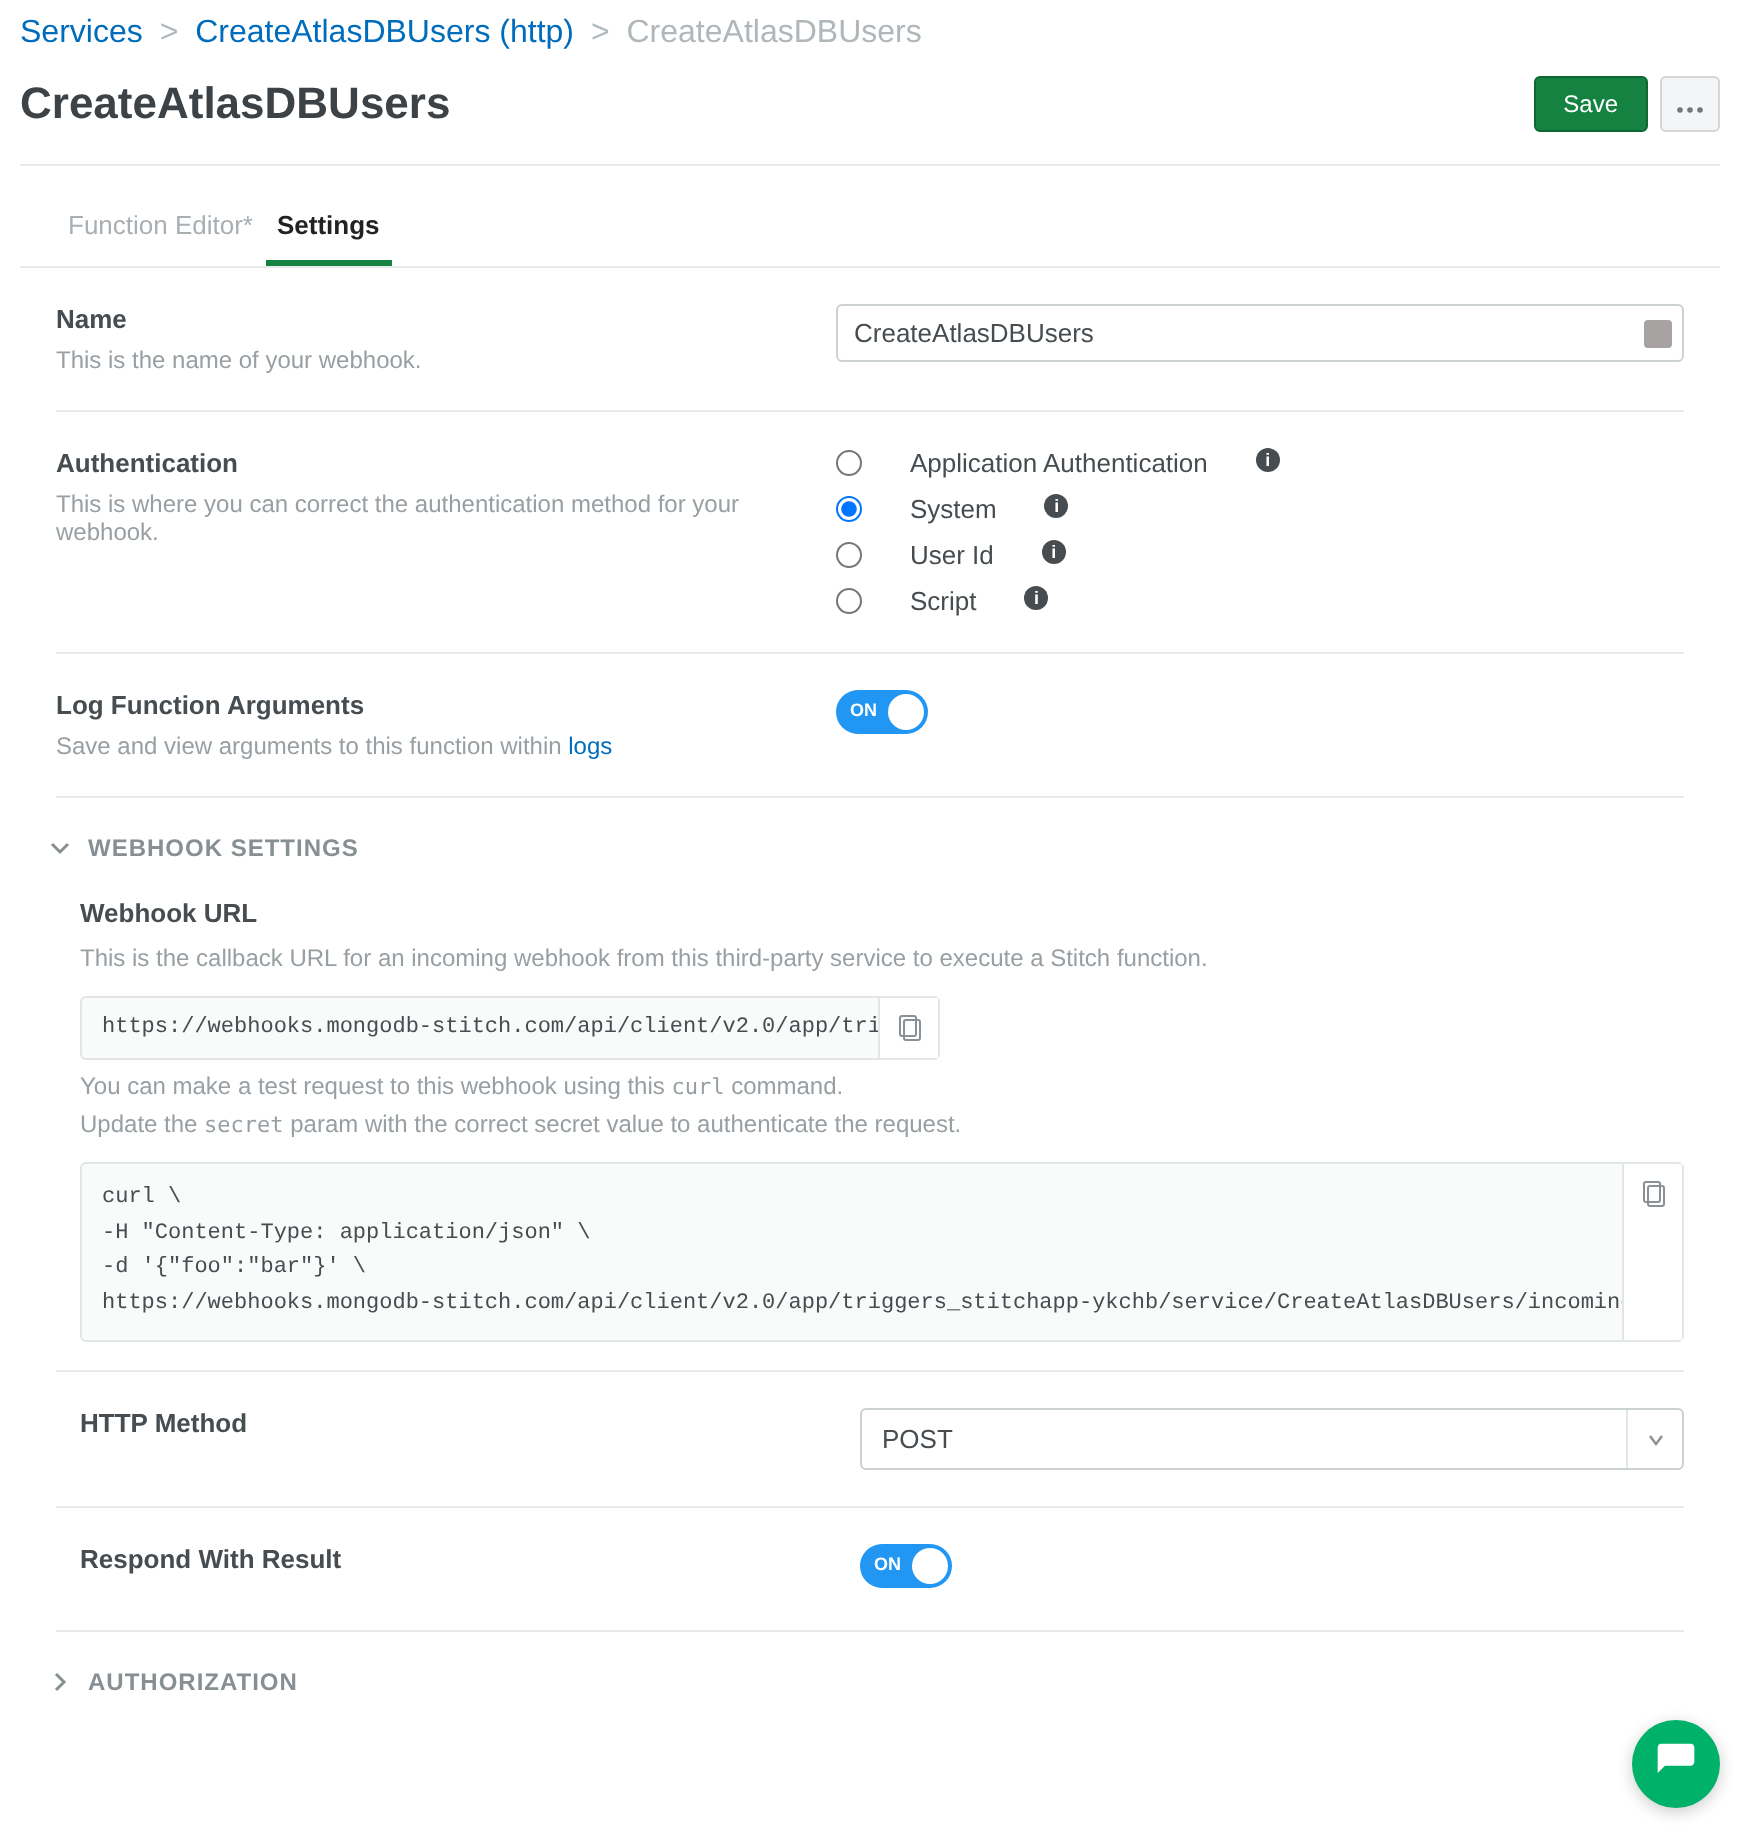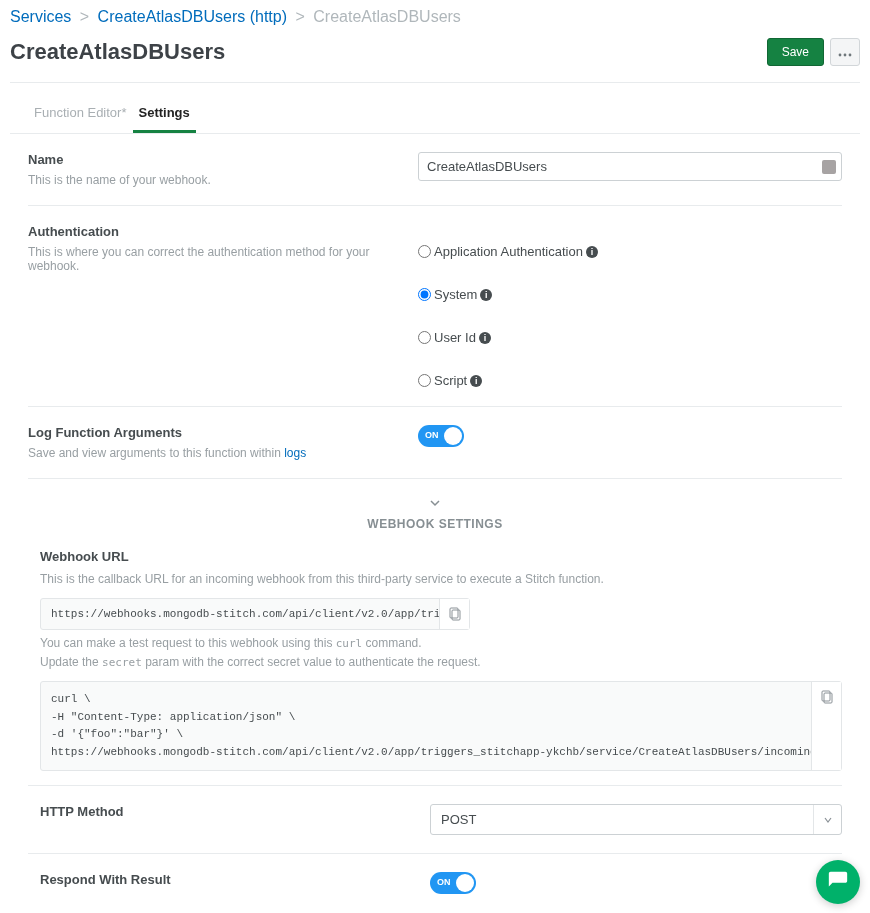--- a/index.html
+++ b/index.html
@@ -26,31 +26,31 @@
   .form-row .right { flex: 1; }
   .field-label { font-size: 13px; font-weight: 600; color: #464c4f; margin-bottom: 6px; }
   .field-desc { font-size: 12px; color: #989fa3; }
   .field-desc a { color: #006cbc; text-decoration: none; }
 
   .text-input { width: 100%; border: 1px solid #ccd1d4; border-radius: 3px; padding: 6px 8px; font-size: 13px; color: #464c4f; }
   .text-input-wrap { position: relative; }
   .input-badge { position: absolute; right: 6px; top: 50%; transform: translateY(-50%); width: 14px; height: 14px; background: #a7a3a3; border-radius: 2px; }
 
   .radio-list { display: flex; flex-direction: column; gap: 8px; font-size: 13px; color: #464c4f; }
-  .radio-item { display: flex; align-items: center; gap: 3px; margin-top: 20px; }
+  .radio-item { display: flex; gap: 24px; }
   .radio-item input[type=radio] { margin: 0; }
   .info-icon { width: 12px; height: 12px; border-radius: 50%; background: #464c4f; color: #fff; font-size: 9px; font-weight: 700; display: inline-flex; align-items: center; justify-content: center; }
 
   .toggle { width: 46px; height: 22px; background: #2196f3; border-radius: 22px; position: relative; cursor: pointer; display: inline-block; }
   .toggle .knob { width: 18px; height: 18px; background: #fff; border-radius: 50%; position: absolute; top: 2px; }
   .toggle.on .knob { right: 2px; }
   .toggle .lbl { color: #fff; font-size: 9px; font-weight: 700; position: absolute; top: 5px; }
   .toggle.on .lbl { left: 7px; }
 
-  .section-header { display: flex; align-items: center; gap: 8px; padding: 18px 14px; color: #878f93; font-weight: 700; font-size: 12px; letter-spacing: 0.5px; cursor: pointer; flex-direction: column; }
+  .section-header { display: flex; align-items: center; gap: 8px; padding: 18px 14px; color: #878f93; font-weight: 700; font-size: 12px; letter-spacing: 0.5px; cursor: pointer; }
   .chevron { display: inline-block; }
   .chevron svg { display: block; }
 
   .subsection { padding: 0 18px 0 30px; }
   .sub-desc { font-size: 12px; color: #989fa3; margin: 4px 0 10px 0; line-height: 1.5; }
   .sub-desc code { font-family: "SFMono-Regular", Consolas, monospace; font-size: 11px; }
 
   .code-row { display: flex; border: 1px solid #e3e6e8; border-radius: 3px; background: #f9fafa; }
   .code-text { flex: 1; padding: 9px 10px; font-family: "SFMono-Regular", Consolas, "Liberation Mono", monospace; font-size: 11px; color: #464c4f; white-space: nowrap; overflow: hidden; }
   .code-text.multi { white-space: pre; overflow-x: auto; line-height: 1.6; }

